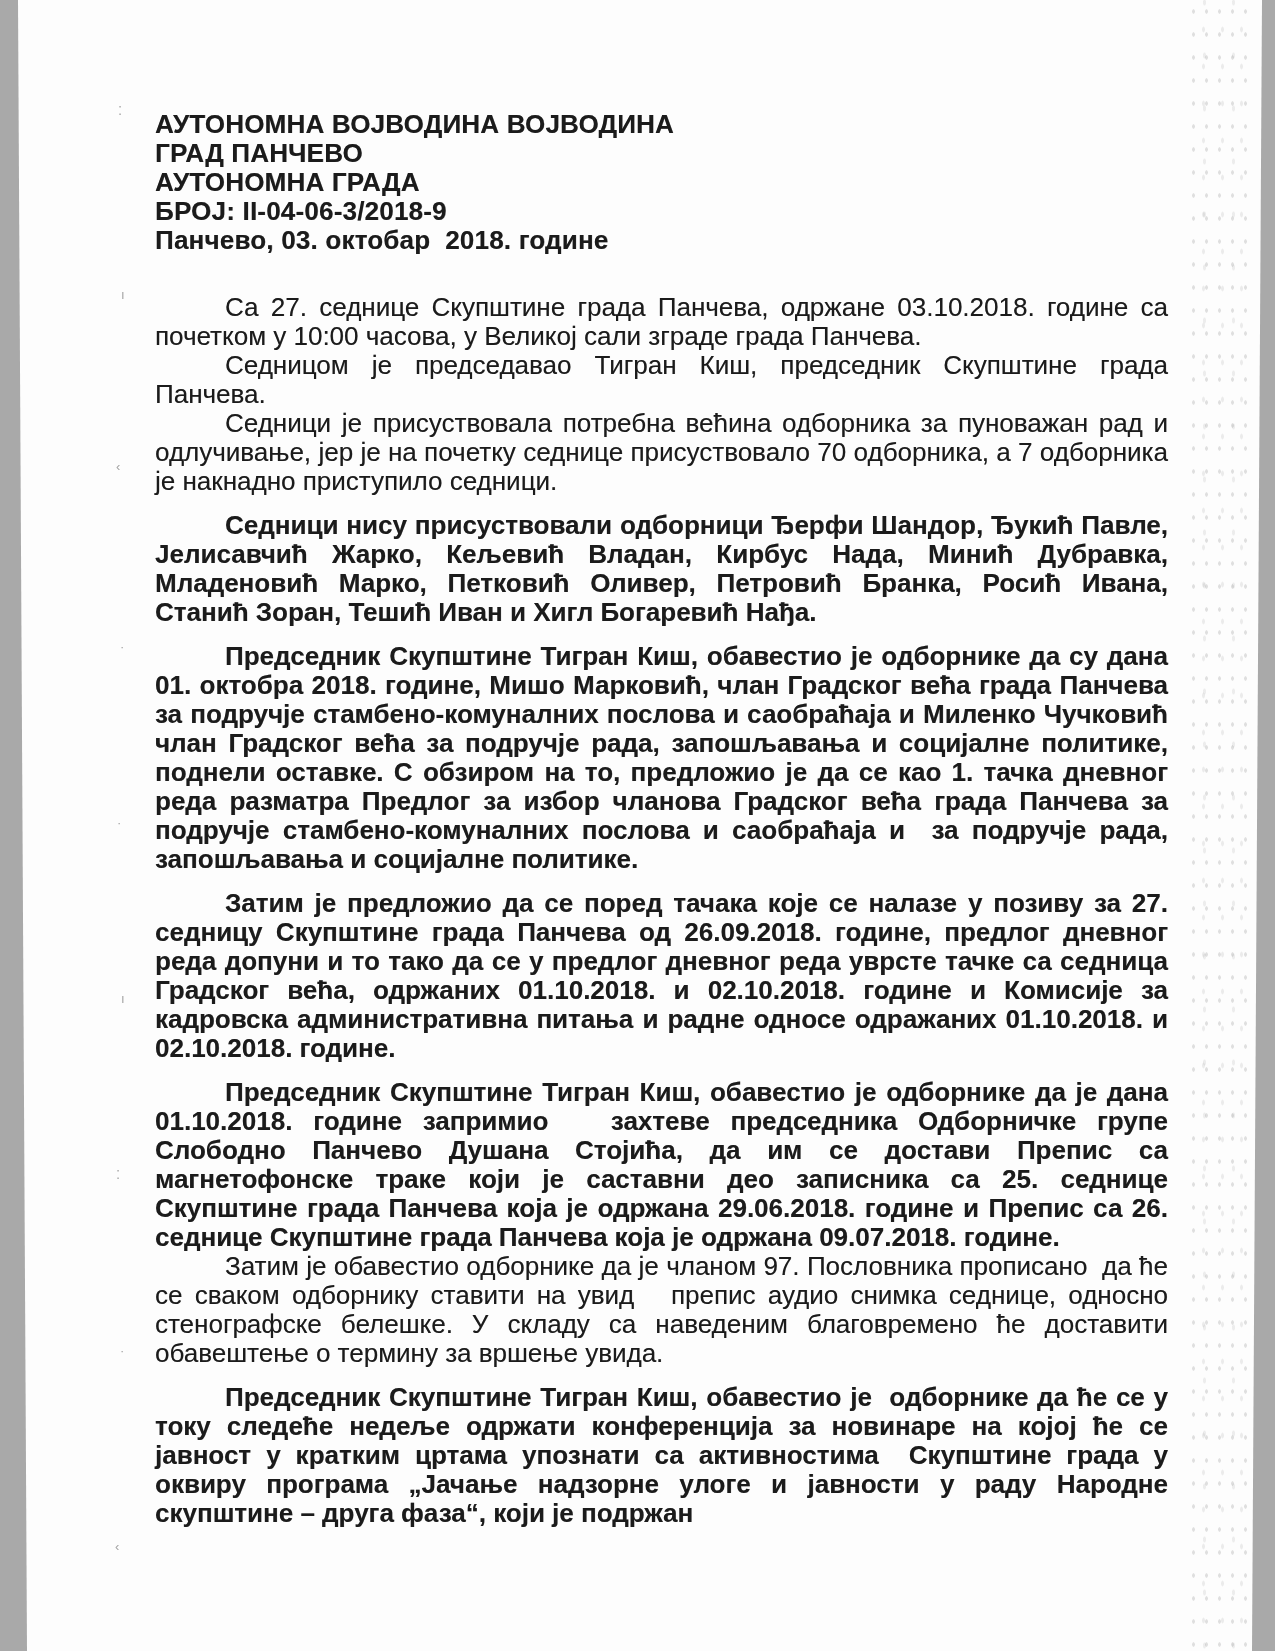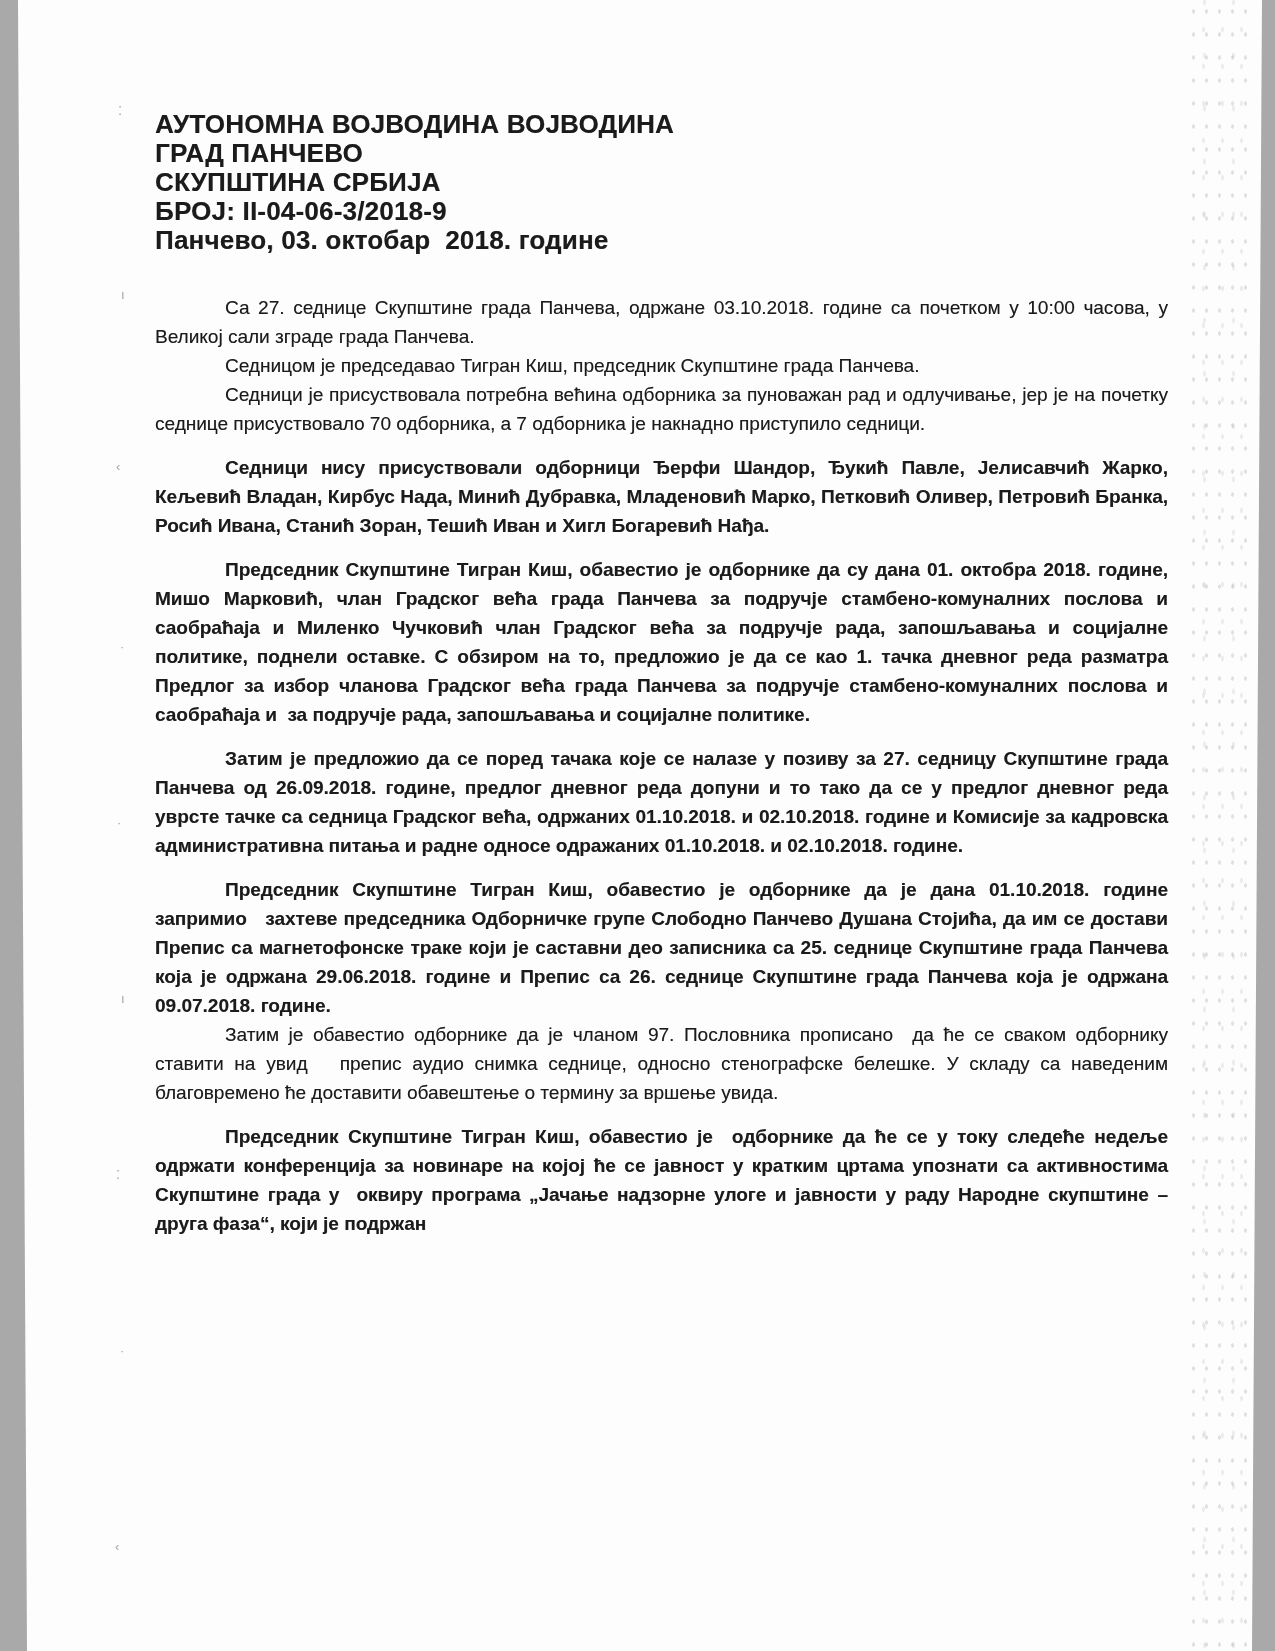--- a/index.html
+++ b/index.html
@@ -82,21 +82,21 @@
     font-weight: normal;
     letter-spacing: 0.45em;
     line-height: 29px;
     text-shadow: 0.45px 0 0 rgba(0,0,0,0.75);
   }
   .body-text {
     margin-top: 38px;
   }
   .body-text p {
     margin: 0;
-    font-size: 19px;
+    font-size: 26px;
     line-height: 29px;
     text-align: justify;
     text-indent: 70px;
     white-space: pre-wrap;
     text-shadow: 0.25px 0 0 rgba(0,0,0,0.4);
   }
   .body-text p.gap {
     margin-top: 15px;
     font-weight: bold;
   }
@@ -115,21 +115,21 @@
 <span class="mark" style="left:117px; top:816px;">·</span>
 <span class="mark" style="left:121px; top:992px;">ı</span>
 <span class="mark" style="left:116px; top:1168px;">⁚</span>
 <span class="mark" style="left:120px; top:1344px;">·</span>
 <span class="mark" style="left:115px; top:1540px;">‹</span>
 
 <div class="content">
   <div class="doc-header">
     <div>АУТОНОМНА ВОЈВОДИНА ВОЈВОДИНА</div>
     <div>ГРАД ПАНЧЕВО</div>
-    <div>СКУПШТИНА СРБИЈА</div>
+    <div>АУТОНОМНА ГРАДА</div>
     <div>БРОЈ: II-04-06-3/2018-9</div>
     <div>Панчево, 03. октобар  2018. године</div>
   </div>
 
 
   <div class="body-text">
     <p>Са 27. седнице Скупштине града Панчева, одржане 03.10.2018. године са почетком у 10:00 часова, у Великој сали зграде града Панчева.</p>
     <p>Седницом је председавао Тигран Киш, председник Скупштине града Панчева.</p>
     <p>Седници је присуствовала потребна већина одборника за пуноважан рад и одлучивање, јер је на почетку седнице присуствовало 70 одборника, а 7 одборника је накнадно приступило седници.</p>
     <p class="gap">Седници нису присуствовали одборници Ђерфи Шандор, Ђукић Павле, Јелисавчић Жарко, Кељевић Владан, Кирбус Нада, Минић Дубравка, Младеновић Марко, Петковић Оливер, Петровић Бранка, Росић Ивана, Станић Зоран, Тешић Иван и Хигл Богаревић Нађа.</p>

